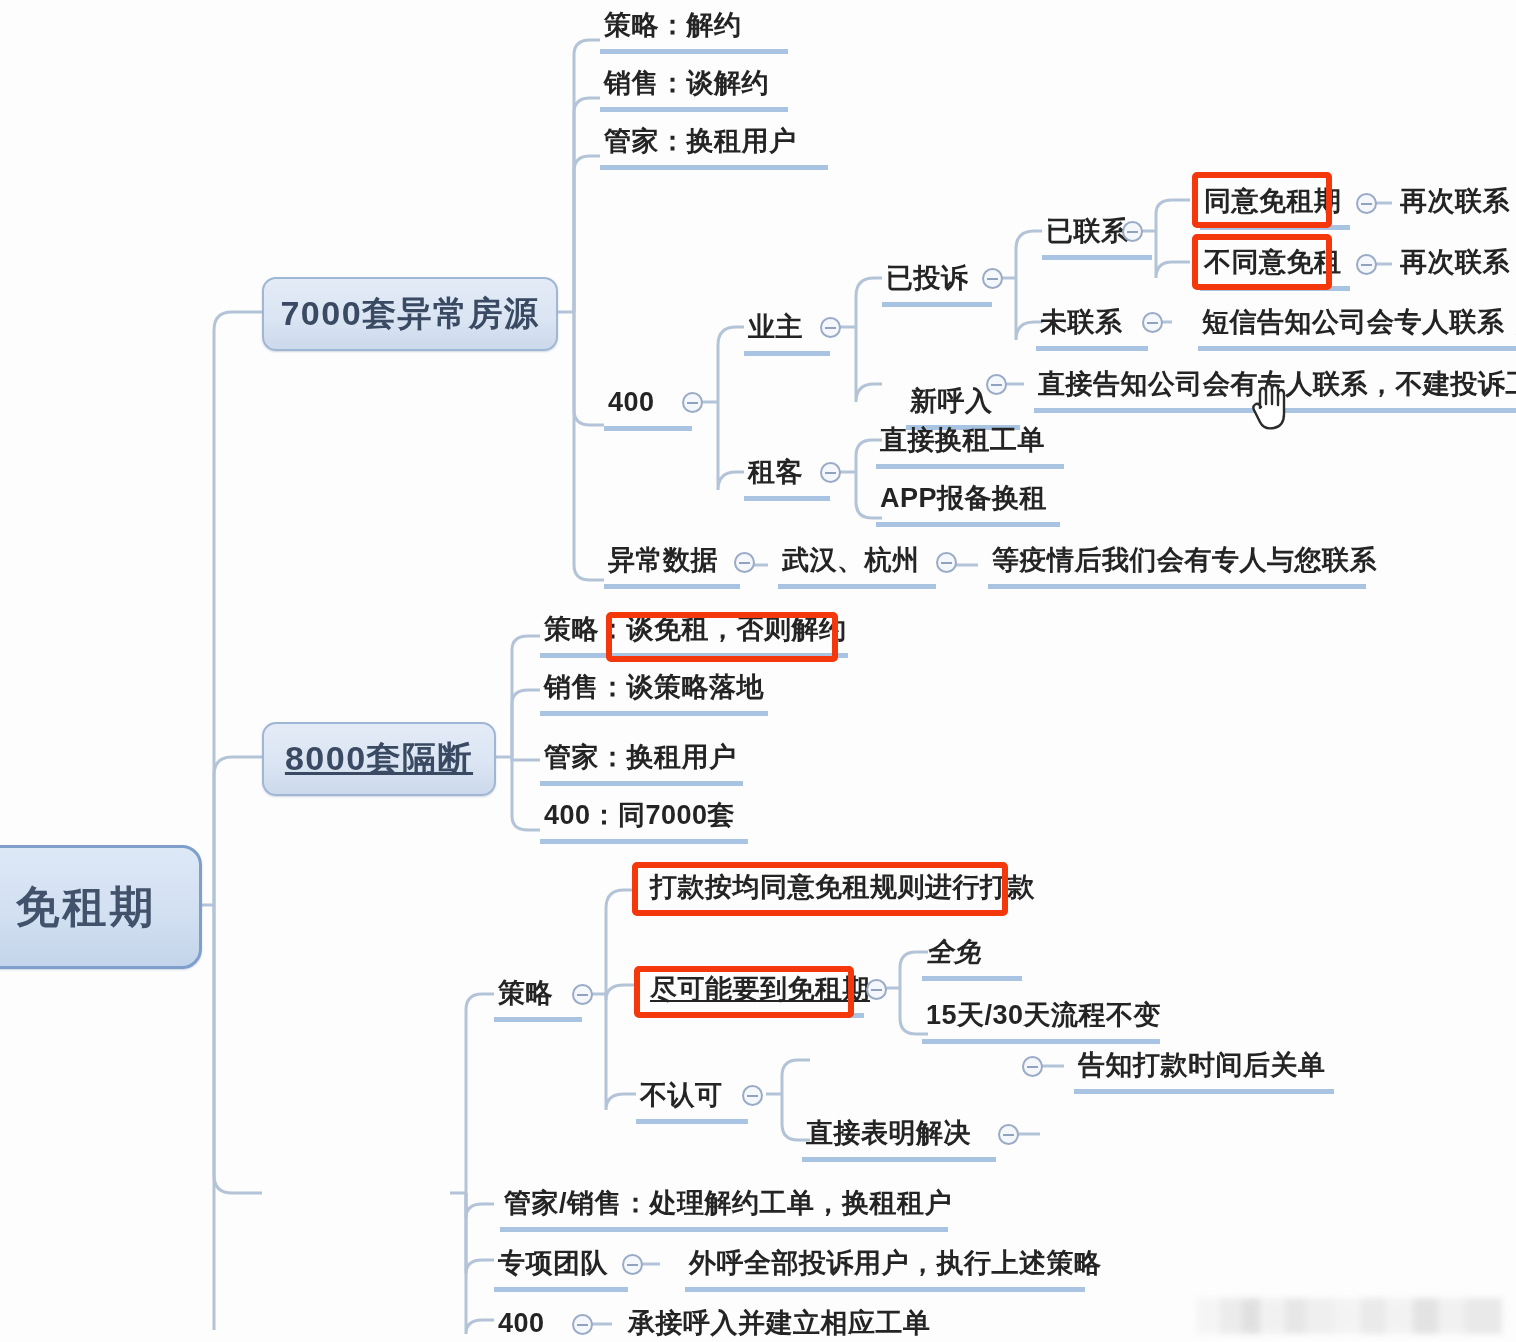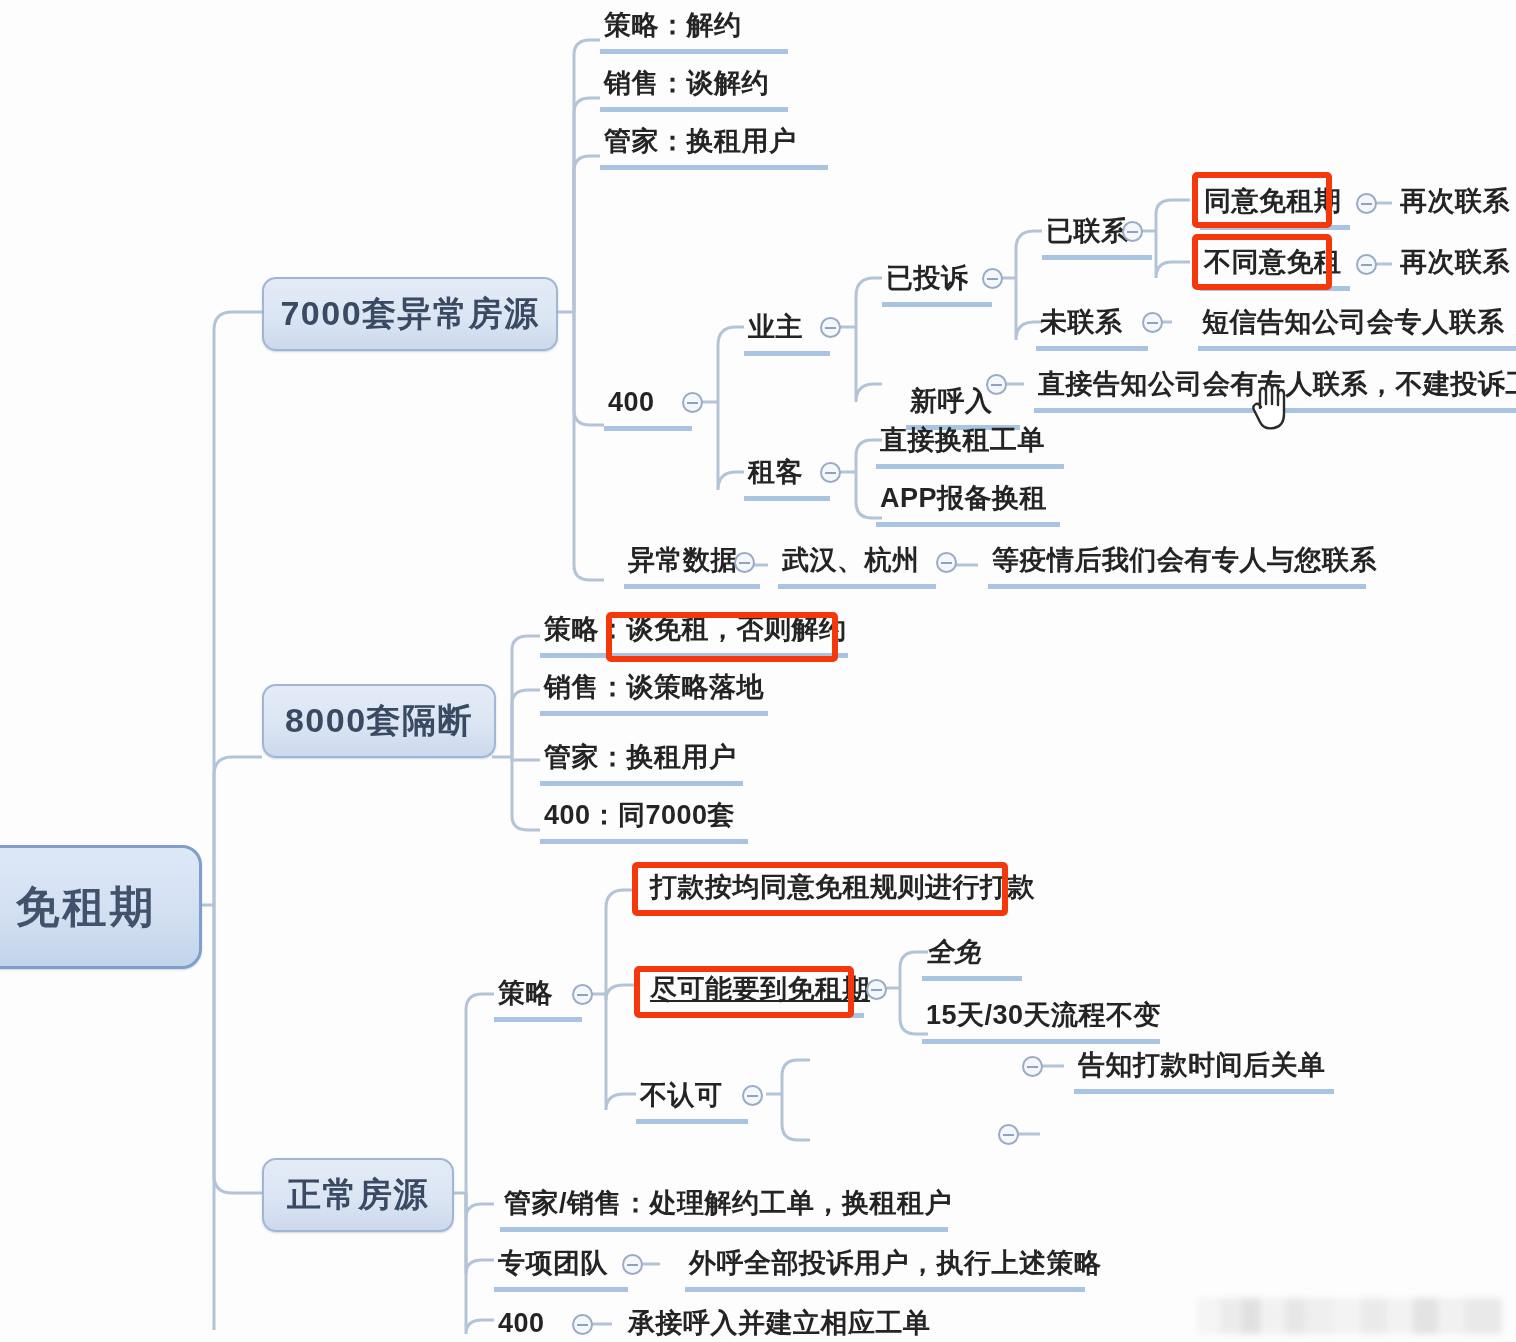--- a/index.html
+++ b/index.html
@@ -196,27 +196,24 @@
   </svg>
 
   <div class="box root" style="left:-30px; top:845px; width:226px; height:118px;">
     <span>免租期</span>
   </div>
 
   <div class="box" style="left:262px; top:277px; width:292px; height:70px;">
     <span>7000套异常房源</span>
   </div>
 
-  <div class="box" style="left:262px; top:684px; width:230px; height:70px;">
+  <div class="box" style="left:262px; top:722px; width:230px; height:70px;text-decoration:underline;">
     <span>8000套隔断</span>
   </div>
 
-  <div class="box" style="left:262px; top:1158px; width:188px; height:70px;">
-    <span>正常房源</span>
-  </div>
 
   <div class="node leaf" style="left:600px; top:8px; width:180px;">
     <span>策略：解约</span>
   </div>
   <div class="node leaf" style="left:600px; top:66px; width:180px;">
     <span>销售：谈解约</span>
   </div>
   <div class="node leaf" style="left:600px; top:124px; width:220px;">
     <span>管家：换租用户</span>
   </div>
@@ -278,21 +275,21 @@
   </div>
   <div class="toggle" style="left:820px; top:462px;"></div>
 
   <div class="node leaf" style="left:876px; top:423px; width:180px;">
     <span>直接换租工单</span>
   </div>
   <div class="node leaf" style="left:876px; top:481px; width:176px;">
     <span>APP报备换租</span>
   </div>
 
-  <div class="node leaf" style="left:604px; top:543px; width:128px;margin-left:20px;">
+  <div class="node leaf" style="left:604px; top:543px; width:128px;">
     <span>异常数据</span>
   </div>
   <div class="toggle" style="left:734px; top:552px;"></div>
   <div class="node leaf" style="left:778px; top:543px; width:150px;">
     <span>武汉、杭州</span>
   </div>
   <div class="toggle" style="left:936px; top:552px;"></div>
   <div class="node leaf" style="left:988px; top:543px; width:370px;">
     <span>等疫情后我们会有专人与您联系</span>
   </div>
@@ -334,20 +331,23 @@
   <div class="node leaf" style="left:636px; top:1078px; width:104px;">
     <span>不认可</span>
   </div>
   <div class="toggle" style="left:742px; top:1085px;"></div>
 
   <div class="toggle" style="left:1022px; top:1056px;"></div>
   <div class="node leaf" style="left:1074px; top:1048px; width:252px;">
     <span>告知打款时间后关单</span>
   </div>
 
+  <div class="node leaf" style="left:802px; top:1116px; width:186px;">
+    <span>直接表明解决</span>
+  </div>
   <div class="toggle" style="left:998px; top:1124px;"></div>
 
   <div class="node leaf" style="left:500px; top:1186px; width:440px;">
     <span>管家/销售：处理解约工单，换租租户</span>
   </div>
 
   <div class="node leaf" style="left:494px; top:1246px; width:126px;">
     <span>专项团队</span>
   </div>
   <div class="toggle" style="left:622px; top:1254px;"></div>

